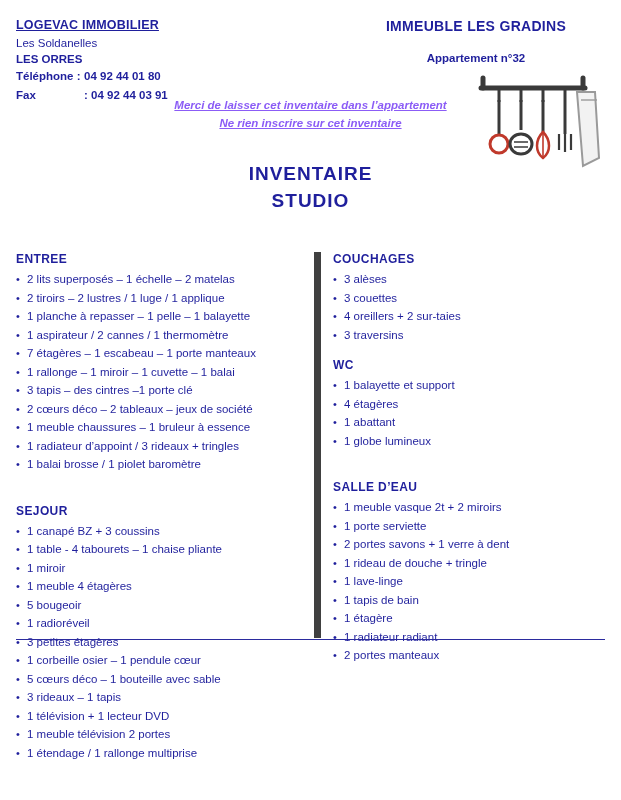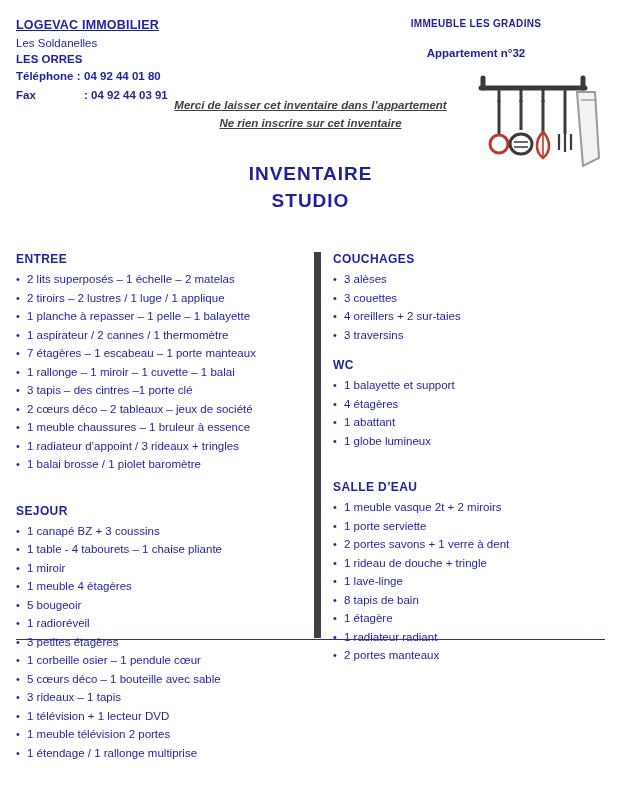--- a/index.html
+++ b/index.html
@@ -59,38 +59,38 @@
   }
 
   .building {
     position: absolute;
     left: 330px;
     top: 0;
     width: 260px;
     text-align: center;
   }
   .building-name {
-    font-size: 10px;
+    font-size: 14px;
     font-weight: bold;
     letter-spacing: .3px;
   }
   .building-apt {
     font-size: 11.5px;
     font-weight: bold;
     margin-top: 18px;
   }
 
   
   .notice {
     position: absolute;
     left: 0;
     right: 0;
     top: 96px;
     text-align: center;
-    color: #404040;
+    color: #8b5cf6;
   }
   .notice div {
     font-size: 11.5px;
     font-weight: bold;
     font-style: italic;
     text-decoration: underline;
     line-height: 18px;
   }
 
   
@@ -317,21 +317,21 @@
       <div class="spacer-lg"></div>
 
       <div class="section">
         <div class="section-title">SALLE D’EAU</div>
         <ul class="items">
           <li>1 meuble vasque 2t + 2 miroirs</li>
           <li>1 porte serviette</li>
           <li>2 portes savons + 1 verre à dent</li>
           <li>1 rideau de douche + tringle</li>
           <li>1 lave-linge</li>
-          <li>8 tapis de bain</li>
+          <li>1 tapis de bain</li>
           <li>1 étagère</li>
           <li>1 radiateur radiant</li>
           <li>2 portes manteaux</li>
         </ul>
       </div>
 
     </div>
 
   </div>
 

